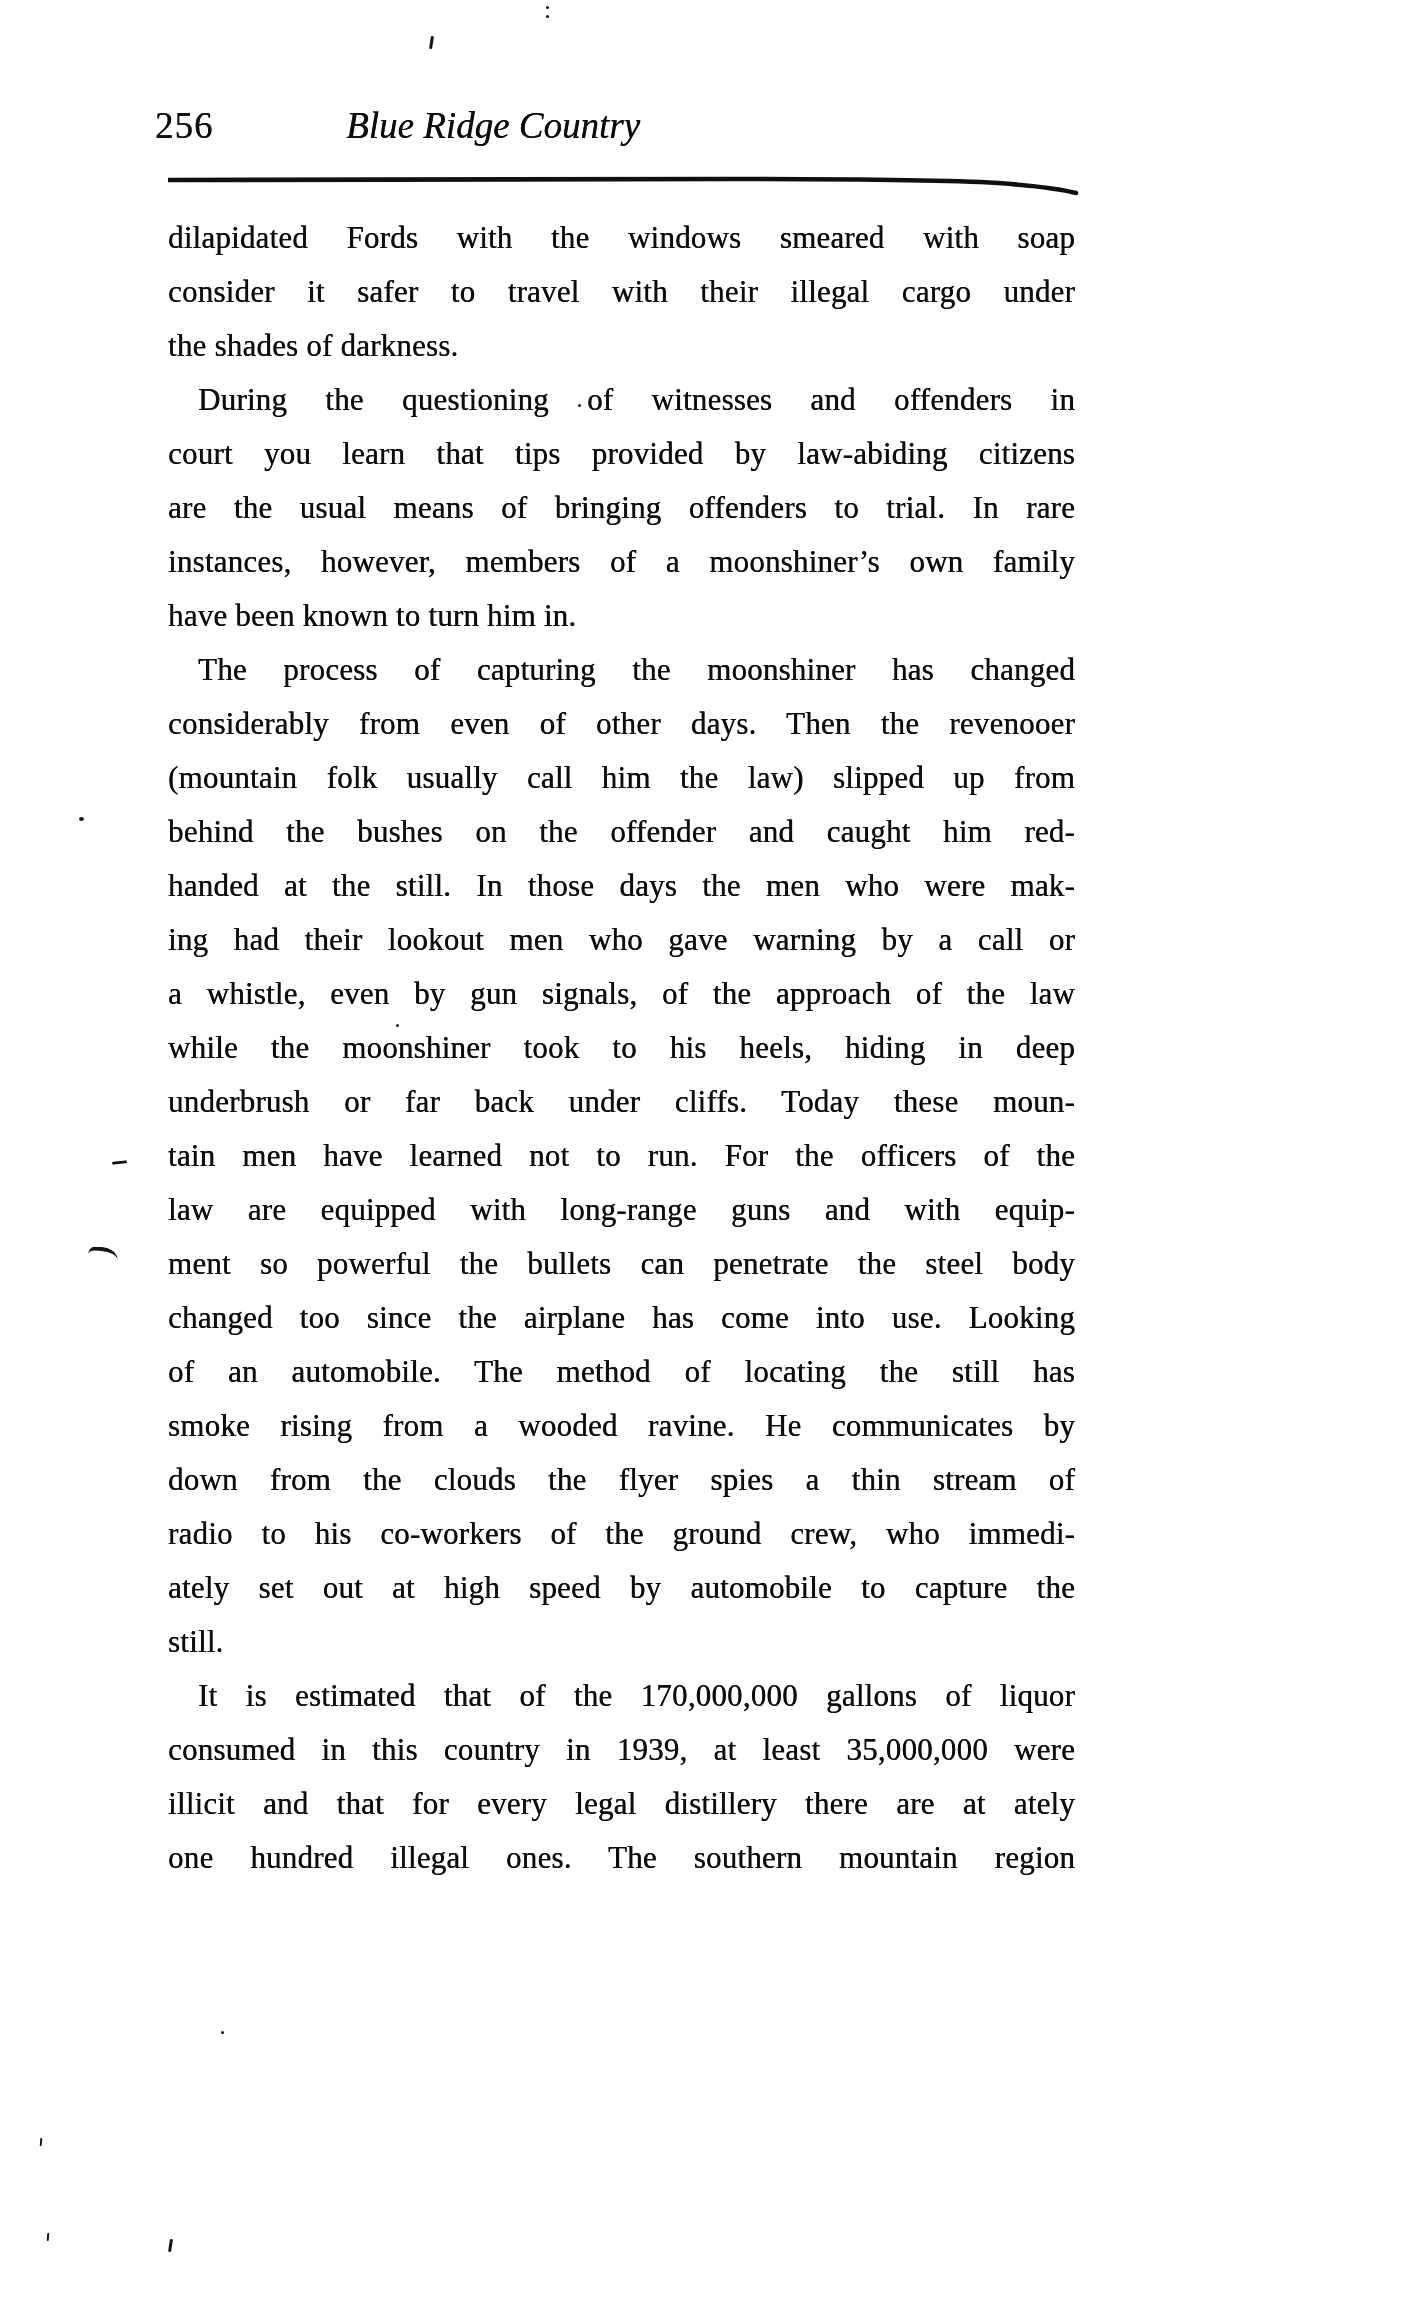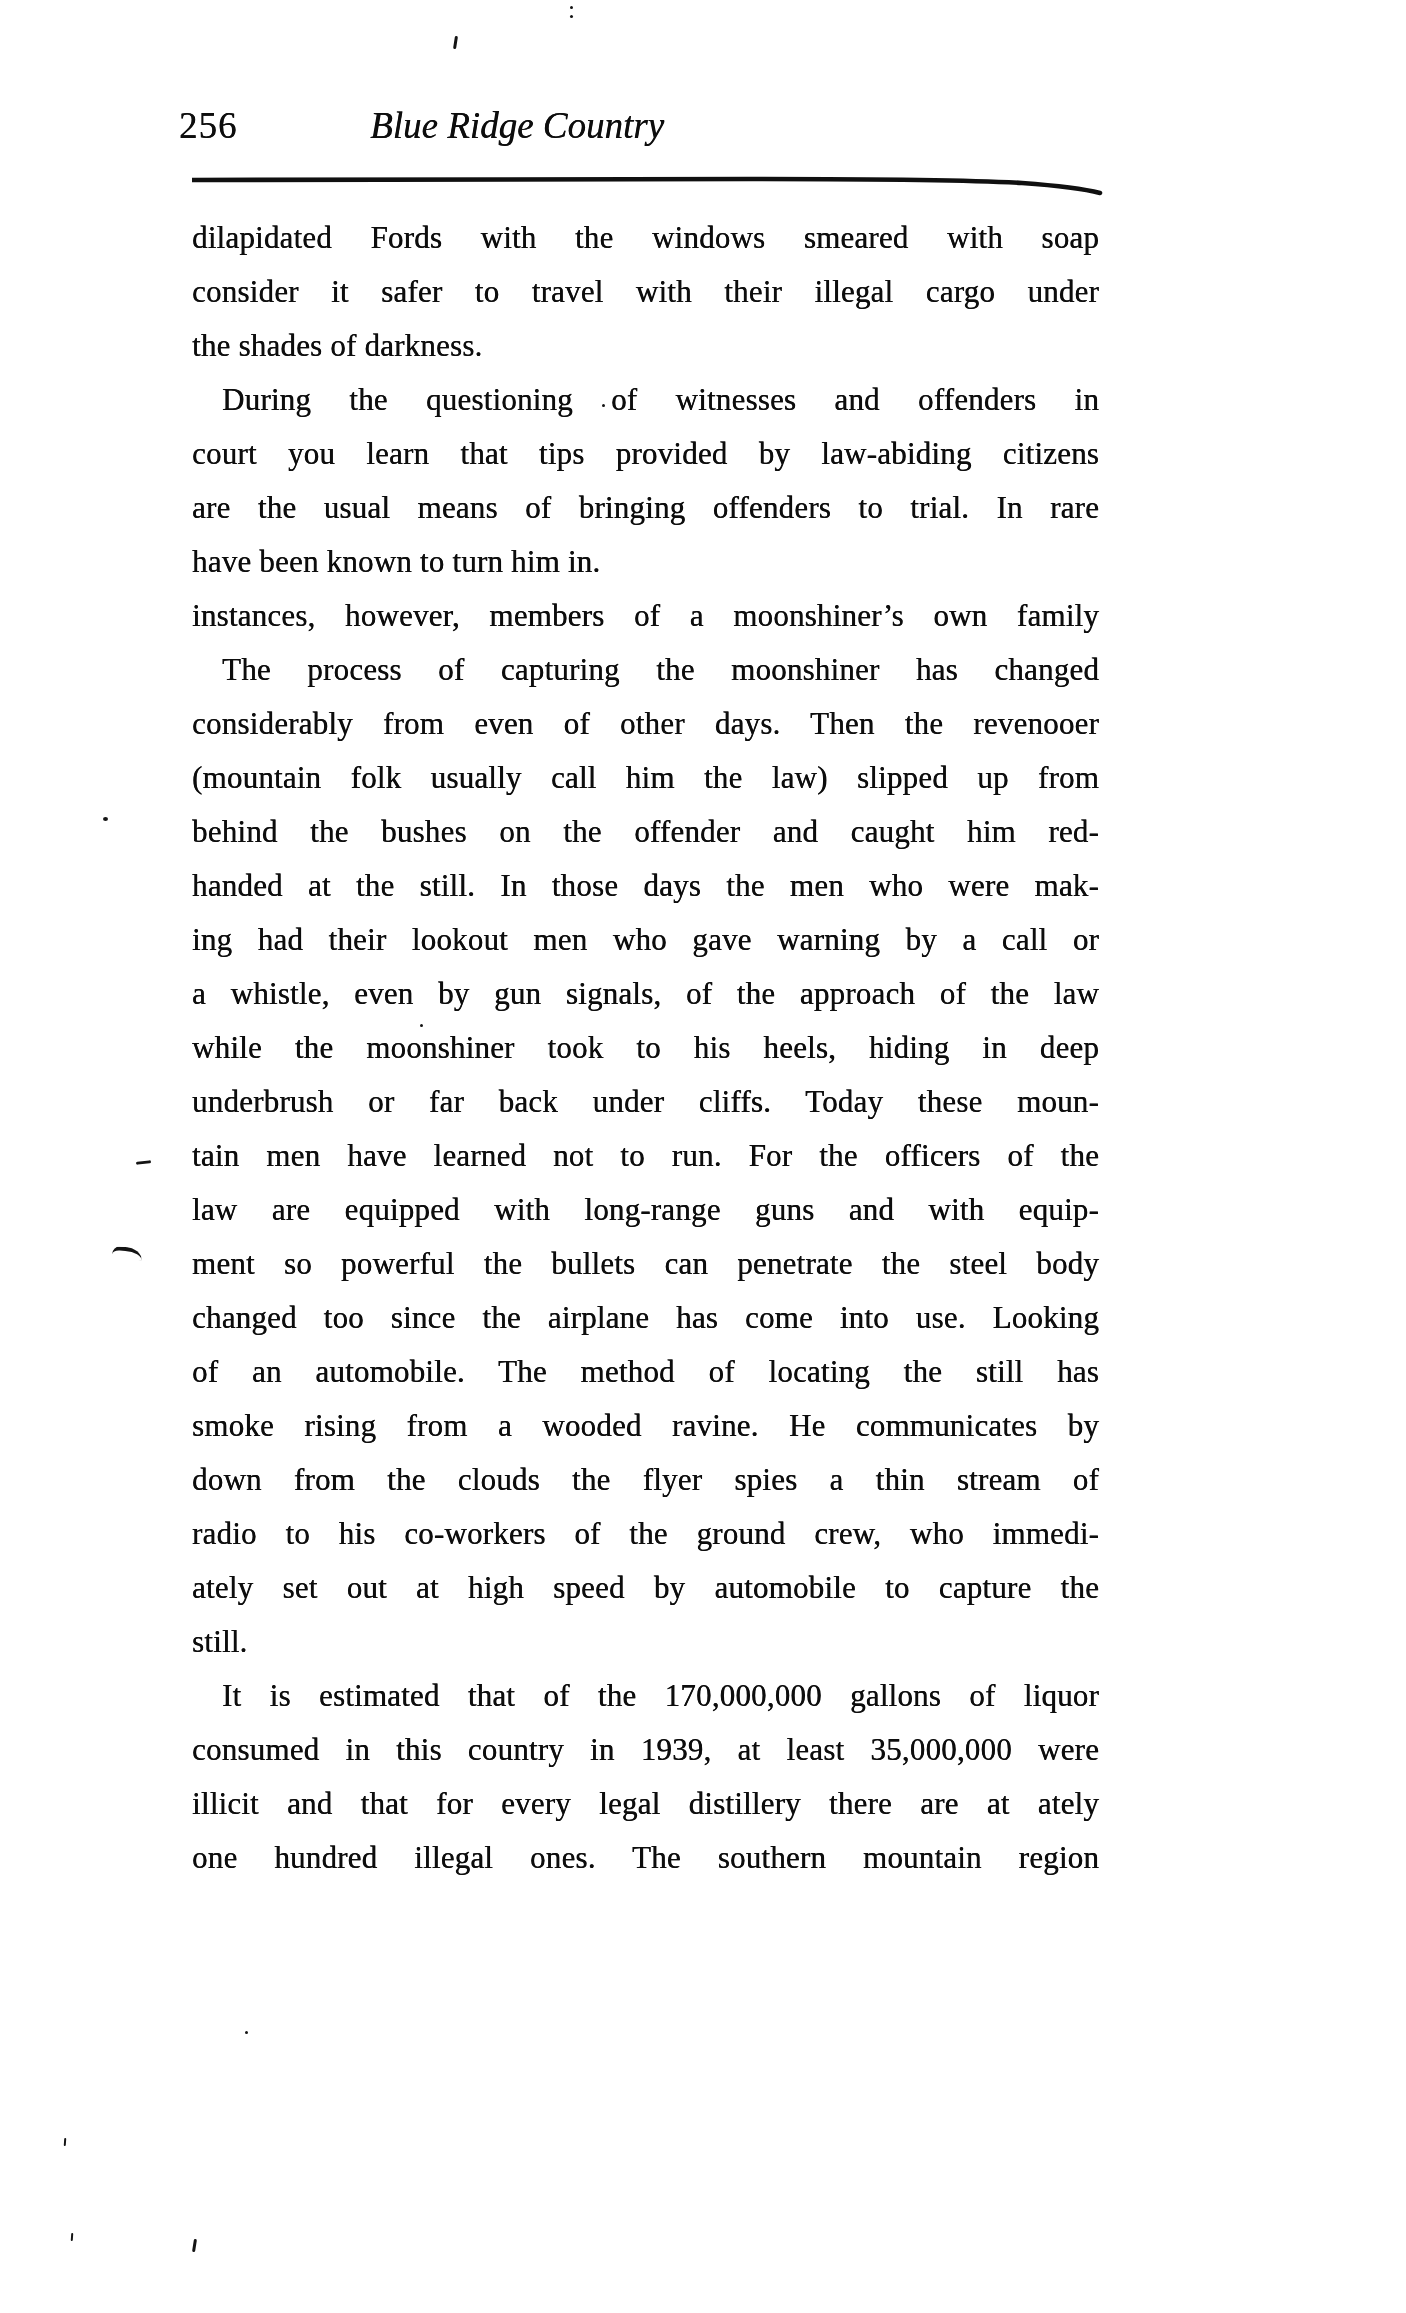--- a/index.html
+++ b/index.html
@@ -12,21 +12,20 @@
     height: 2313px;
     position: relative;
     overflow: hidden;
     font-family: "Liberation Serif", "DejaVu Serif", serif;
     color: #0d0d0d;
   }
   .page {
     position: absolute;
     inset: 0;
     background: #ffffff;
-    margin-left: 24px;
   }
   
   .page-header {
     position: absolute;
     left: 155px;
     top: 104px;
     width: 920px;
     height: 50px;
     font-size: 37px;
     line-height: 44px;
@@ -102,22 +101,22 @@
     <path d="M 1 6 L 560 5 Q 760 5 830 9 Q 885 13 908 19" fill="none" stroke="#101010" stroke-width="4.6" stroke-linecap="round"></path>
   </svg>
 
   <main class="page-body">
       <div class="text-line">dilapidated Fords with the windows smeared with soap</div>
       <div class="text-line">consider it safer to travel with their illegal cargo under</div>
       <div class="text-line endline">the shades of darkness.</div>
       <div class="text-line indent">During the questioning of witnesses and offenders in</div>
       <div class="text-line">court you learn that tips provided by law-abiding citizens</div>
       <div class="text-line">are the usual means of bringing offenders to trial. In rare</div>
+      <div class="text-line">instances, however, members of a moonshiner’s own family</div>
       <div class="text-line endline">have been known to turn him in.</div>
-      <div class="text-line">instances, however, members of a moonshiner’s own family</div>
       <div class="text-line indent">The process of capturing the moonshiner has changed</div>
       <div class="text-line">considerably from even of other days. Then the revenooer</div>
       <div class="text-line">(mountain folk usually call him the law) slipped up from</div>
       <div class="text-line">behind the bushes on the offender and caught him red-</div>
       <div class="text-line">handed at the still. In those days the men who were mak-</div>
       <div class="text-line">ing had their lookout men who gave warning by a call or</div>
       <div class="text-line">a whistle, even by gun signals, of the approach of the law</div>
       <div class="text-line">while the moonshiner took to his heels, hiding in deep</div>
       <div class="text-line">underbrush or far back under cliffs. Today these moun-</div>
       <div class="text-line">tain men have learned not to run. For the officers of the</div>

